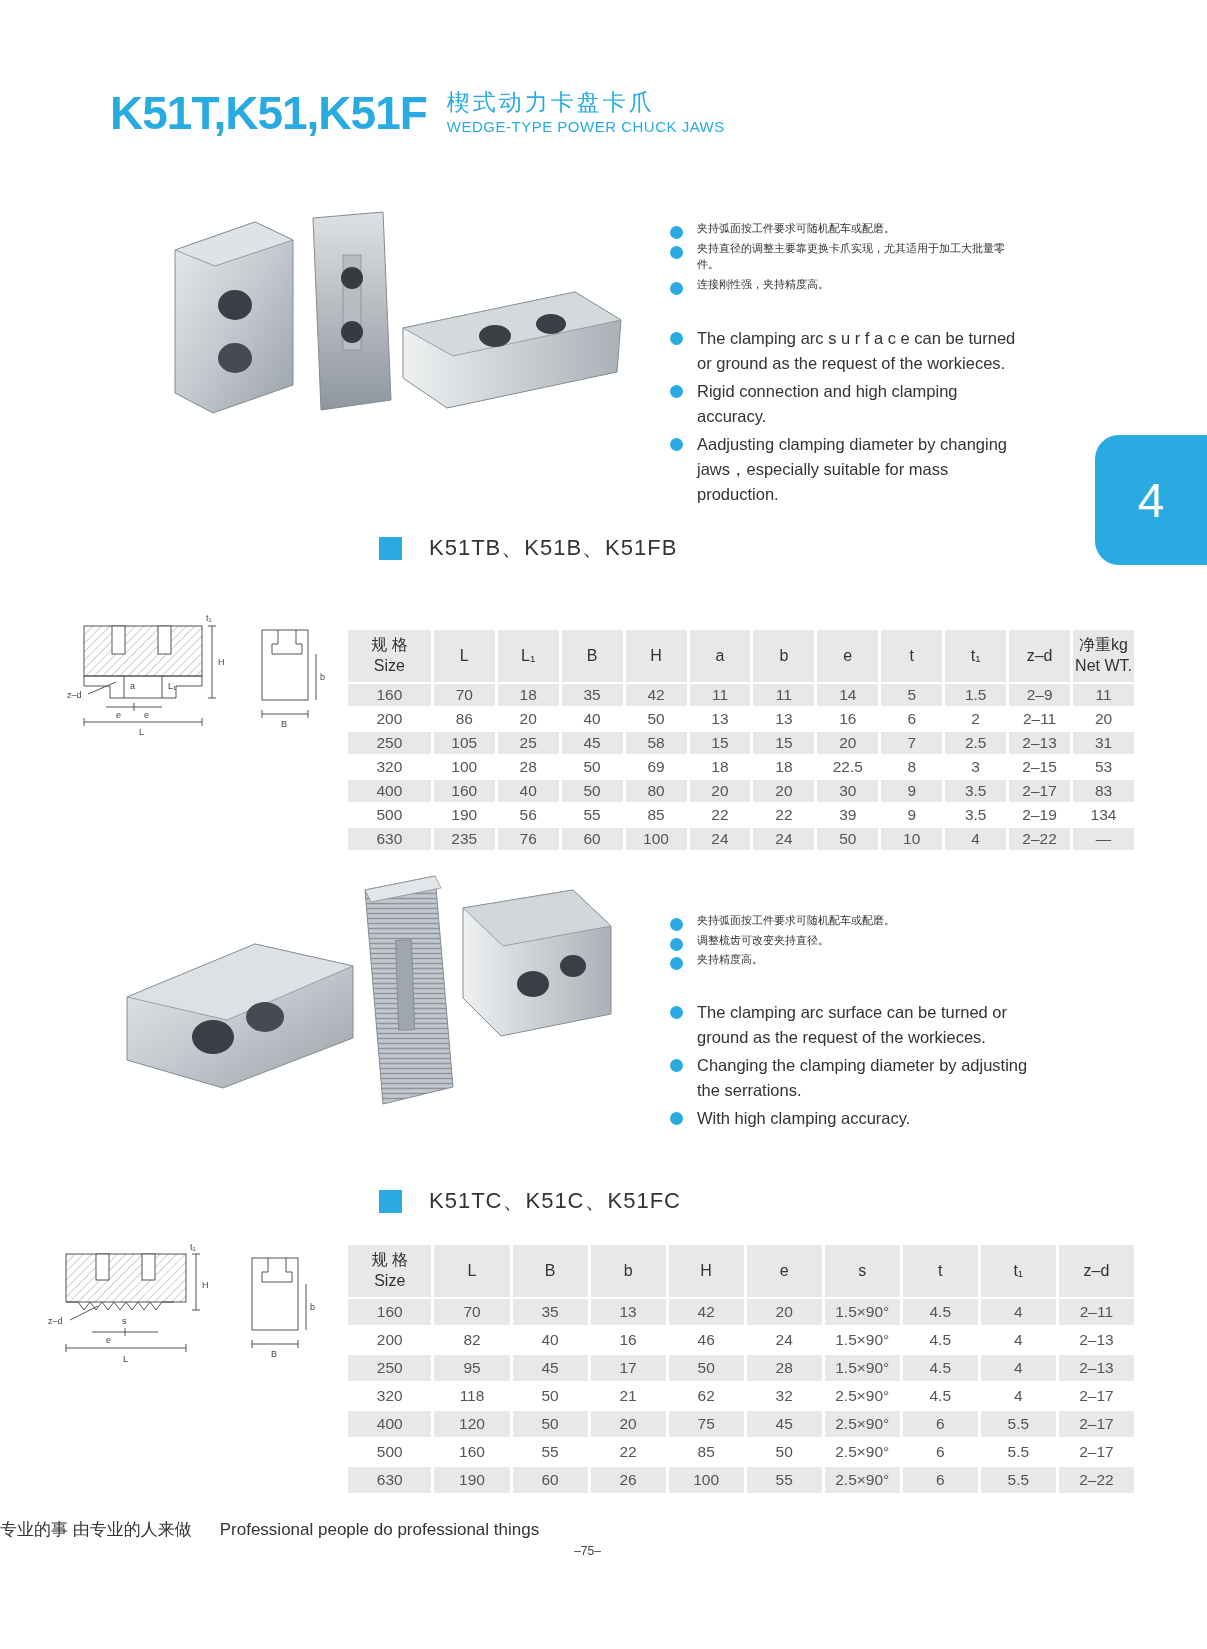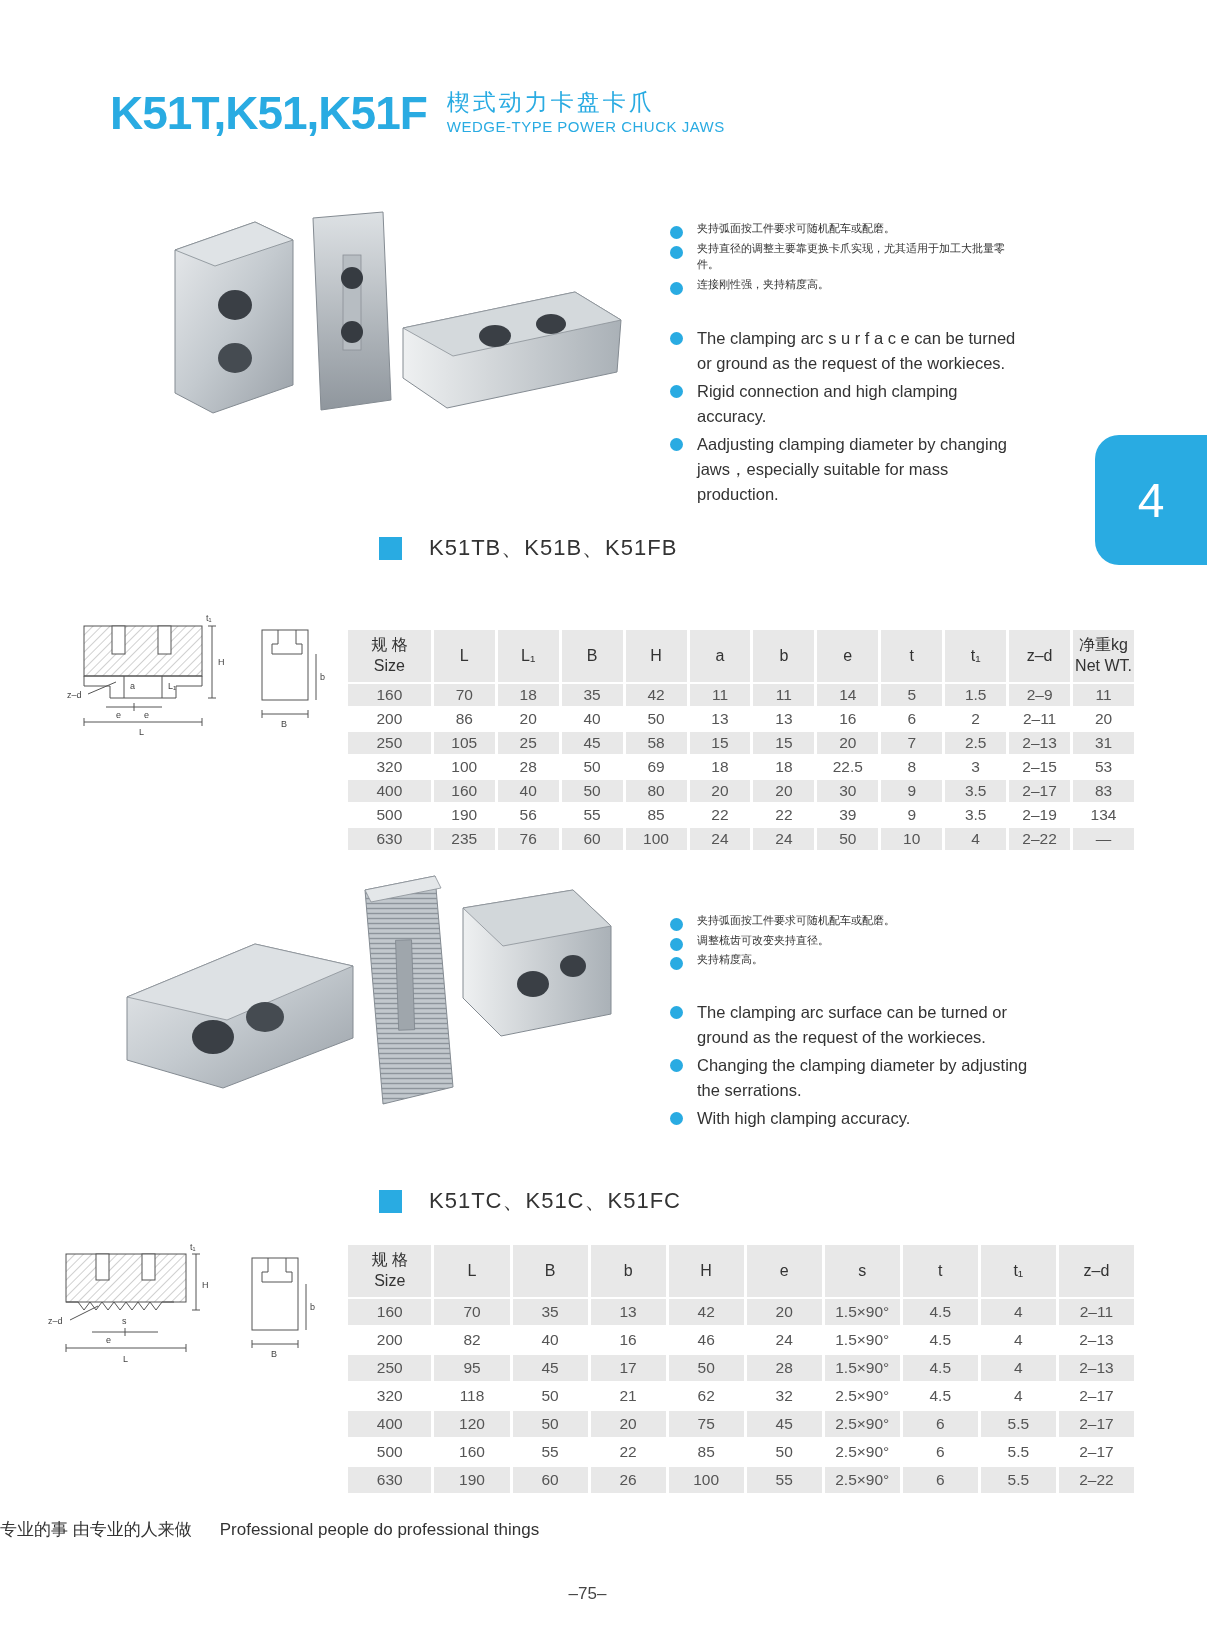--- a/index.html
+++ b/index.html
@@ -49,21 +49,21 @@
   
   .photo1 { position:absolute; left:135px; top:200px; width:505px; height:245px; }
   .photo2 { position:absolute; left:105px; top:862px; width:525px; height:262px; }
   .diag1 { position:absolute; left:66px; top:610px; width:268px; height:142px; }
   .diag2 { position:absolute; left:46px; top:1240px; width:292px; height:138px; }
   .diag text { font-size:9px; fill:#444; font-family:"Liberation Sans", sans-serif; }
 
   
   .footer { position:absolute; left:0; top:1518px; width:1155px; font-size:17px; color:#333; }
   .footer .fcn { margin-right:28px; }
-  .pagenum { position:absolute; left:0; top:1584px; width:1155px; text-align:center; font-size:17px; color:#444;padding-left:20px; }
+  .pagenum { position:absolute; left:0; top:1544px; width:1155px; text-align:center; font-size:12px; color:#444;padding-left:20px; }
 </style>
 </head>
 <body>
 
 <div class="page">
 
   <header class="title-block">
     <div class="models">K51T,K51,K51F</div>
     <div>
       <div class="title-cn">楔式动力卡盘卡爪</div>

